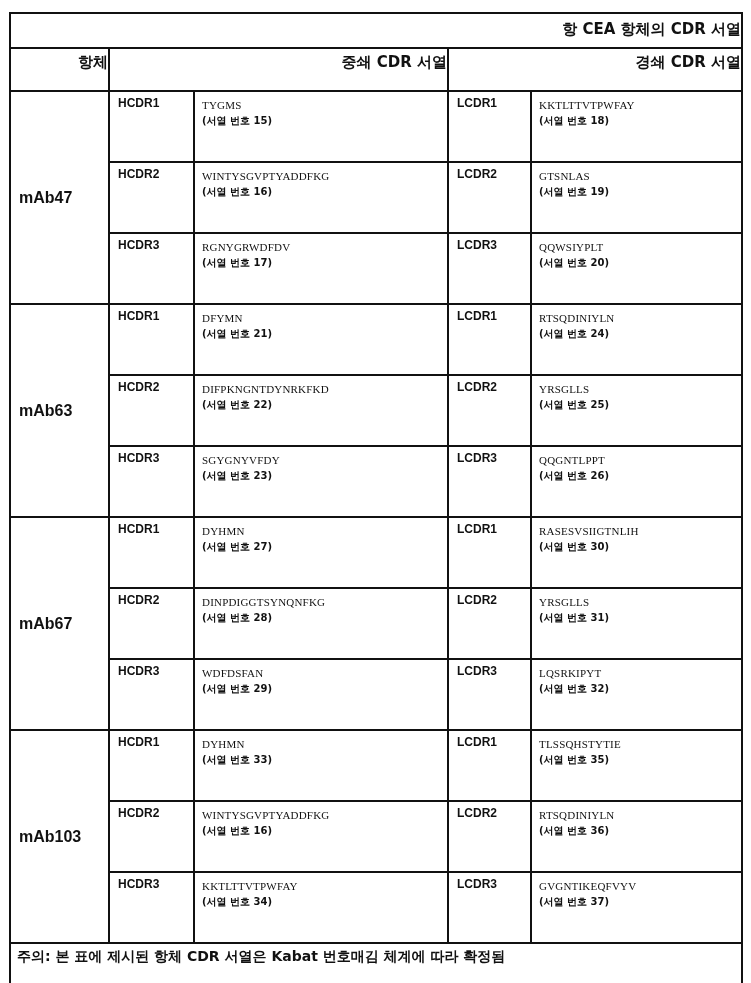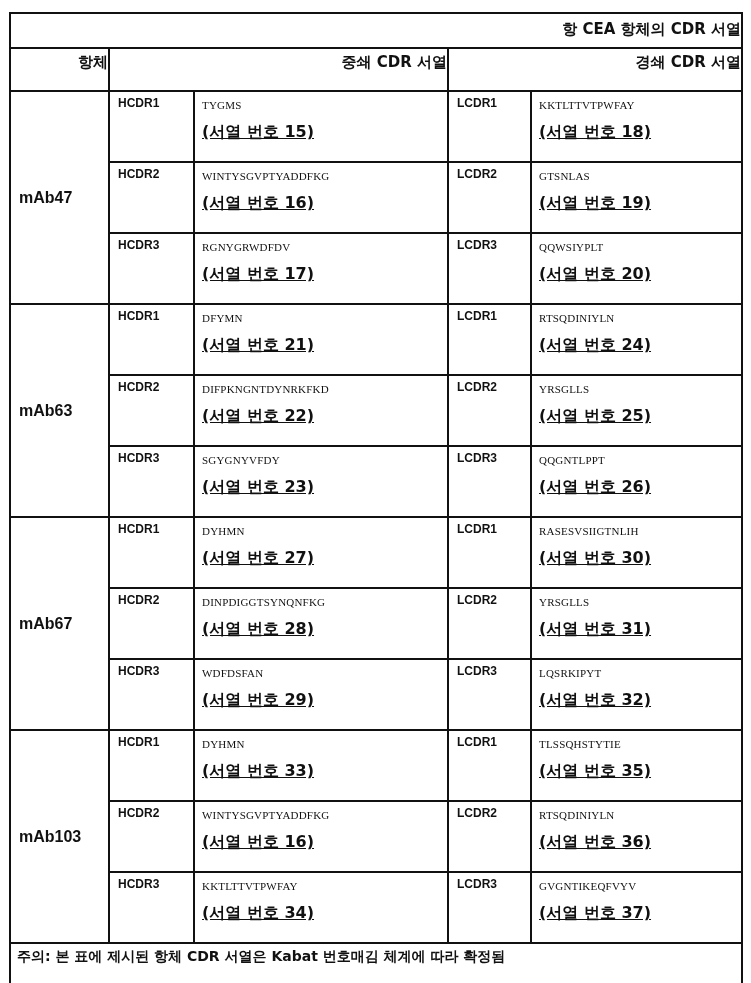--- a/index.html
+++ b/index.html
@@ -6,21 +6,21 @@
   body { width: 751px; height: 983px; position: relative; overflow: hidden; }
   .doc { position: absolute; left: 9px; top: 12px; width: 732px; }
   table { border-collapse: collapse; width: 732px; table-layout: fixed; }
   td { border: 2px solid #111; padding: 0; vertical-align: top; color: #111; }
   .title { height: 33px; text-align: right; font-family: "DejaVu Sans", sans-serif; font-weight: bold; font-size: 15px; line-height: 30px; }
   .hdr { height: 37px; font-family: "DejaVu Sans", sans-serif; font-weight: bold; font-size: 15px; padding: 4px 0 0 6px; text-align: right; }
   .ab { vertical-align: middle; font-family: "Liberation Sans", sans-serif; font-weight: bold; font-size: 16px; padding-left: 8px; margin-left: 8px; }
   .lab { font-family: "Liberation Sans", sans-serif; font-weight: bold; font-size: 12px; padding: 4px 0 0 8px; height: 65px; }
   .seqcell { padding: 4px 0 0 7px; height: 65px; }
   .seq { display: block; font-family: "Liberation Serif", serif; font-size: 11px; letter-spacing: 0.2px; line-height: 18px; }
-  .seqno { display: block; font-family: "DejaVu Sans", sans-serif; font-weight: bold; font-size: 16px; margin-top: 8px; text-decoration: underline; }
+  .seqno { display: block; font-family: "DejaVu Sans", sans-serif; font-weight: bold; font-size: 10px; margin-top: 0; }
   .note { height: 48px; font-family: "DejaVu Sans", sans-serif; font-weight: bold; font-size: 14px; padding: 4px 0 0 6px; }
 </style>
 </head>
 <body>
 
 <div class="doc">
   <table>
     <colgroup>
       <col style="width:99px">
       <col style="width:85px">

